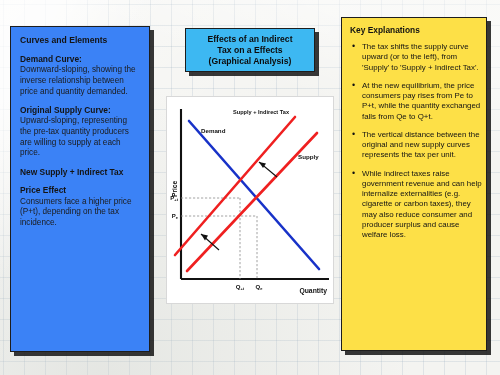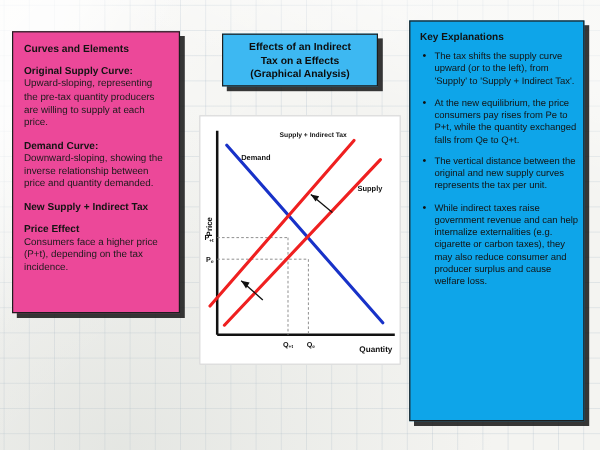--- a/index.html
+++ b/index.html
@@ -30,22 +30,22 @@
 
   .panel{
     position:absolute;
     box-sizing:border-box;
     border:1.5px solid #1d1d1d;
     box-shadow:4px 4px 0 rgba(20,20,20,.85);
   }
 
   
   #left-panel{
-    left:10px;top:26px;width:140px;height:235px;
-    background:#ec4899;
+    left:10px;top:26px;width:140px;height:326px;
+    background:#3b82f6;
     padding:8px 9px 6px 9px;
     overflow:hidden;
   }
   #left-panel .blk{margin-bottom:8px;}
   #left-panel .hd{
     font-weight:bold;font-size:8.4px;color:#141414;line-height:1.22;
     margin:0 0 1px 0;
   }
   #left-panel .bd{
     font-size:8.2px;color:#1b1b1b;line-height:1.3;margin:0;
@@ -62,21 +62,21 @@
     text-align:center;
   }
   #title-box .t{
     font-weight:bold;font-size:8.6px;line-height:1.28;color:#0c0c0c;
     padding:0 5px;
   }
 
   
   #right-panel{
     left:341px;top:17px;width:146px;height:334px;
-    background:#0ea5e9;
+    background:#fde047;
     padding:7px 4px 6px 8px;
     overflow:hidden;
   }
   #right-panel .title{
     font-weight:bold;font-size:8.4px;color:#121212;margin:0 0 7px 0;
   }
   #right-panel ul{margin:0;padding:0 0 0 12px;list-style:none;}
   #right-panel li{
     position:relative;font-size:7.9px;line-height:1.30;color:#131313;
     margin-bottom:8px;
@@ -101,27 +101,27 @@
 </style>
 </head>
 <body>
 
 <div id="bg"></div>
 
 <div class="panel" id="left-panel">
   <div class="title">Curves and Elements</div>
 
   <div class="blk">
-    <p class="hd">Original Supply Curve:</p>
-    <p class="bd">Upward-sloping, representing the pre-tax quantity producers are willing to supply at each price.</p>
+    <p class="hd">Demand Curve:</p>
+    <p class="bd">Downward-sloping, showing the inverse relationship between price and quantity demanded.</p>
   </div>
 
   <div class="blk">
-    <p class="hd">Demand Curve:</p>
-    <p class="bd">Downward-sloping, showing the inverse relationship between price and quantity demanded.</p>
+    <p class="hd">Original Supply Curve:</p>
+    <p class="bd">Upward-sloping, representing the pre-tax quantity producers are willing to supply at each price.</p>
   </div>
 
   <div class="blk">
     <p class="hd">New Supply + Indirect Tax</p>
   </div>
 
   <div class="blk">
     <p class="hd">Price Effect</p>
     <p class="bd">Consumers face a higher price (P+t), depending on the tax incidence.</p>
   </div>

